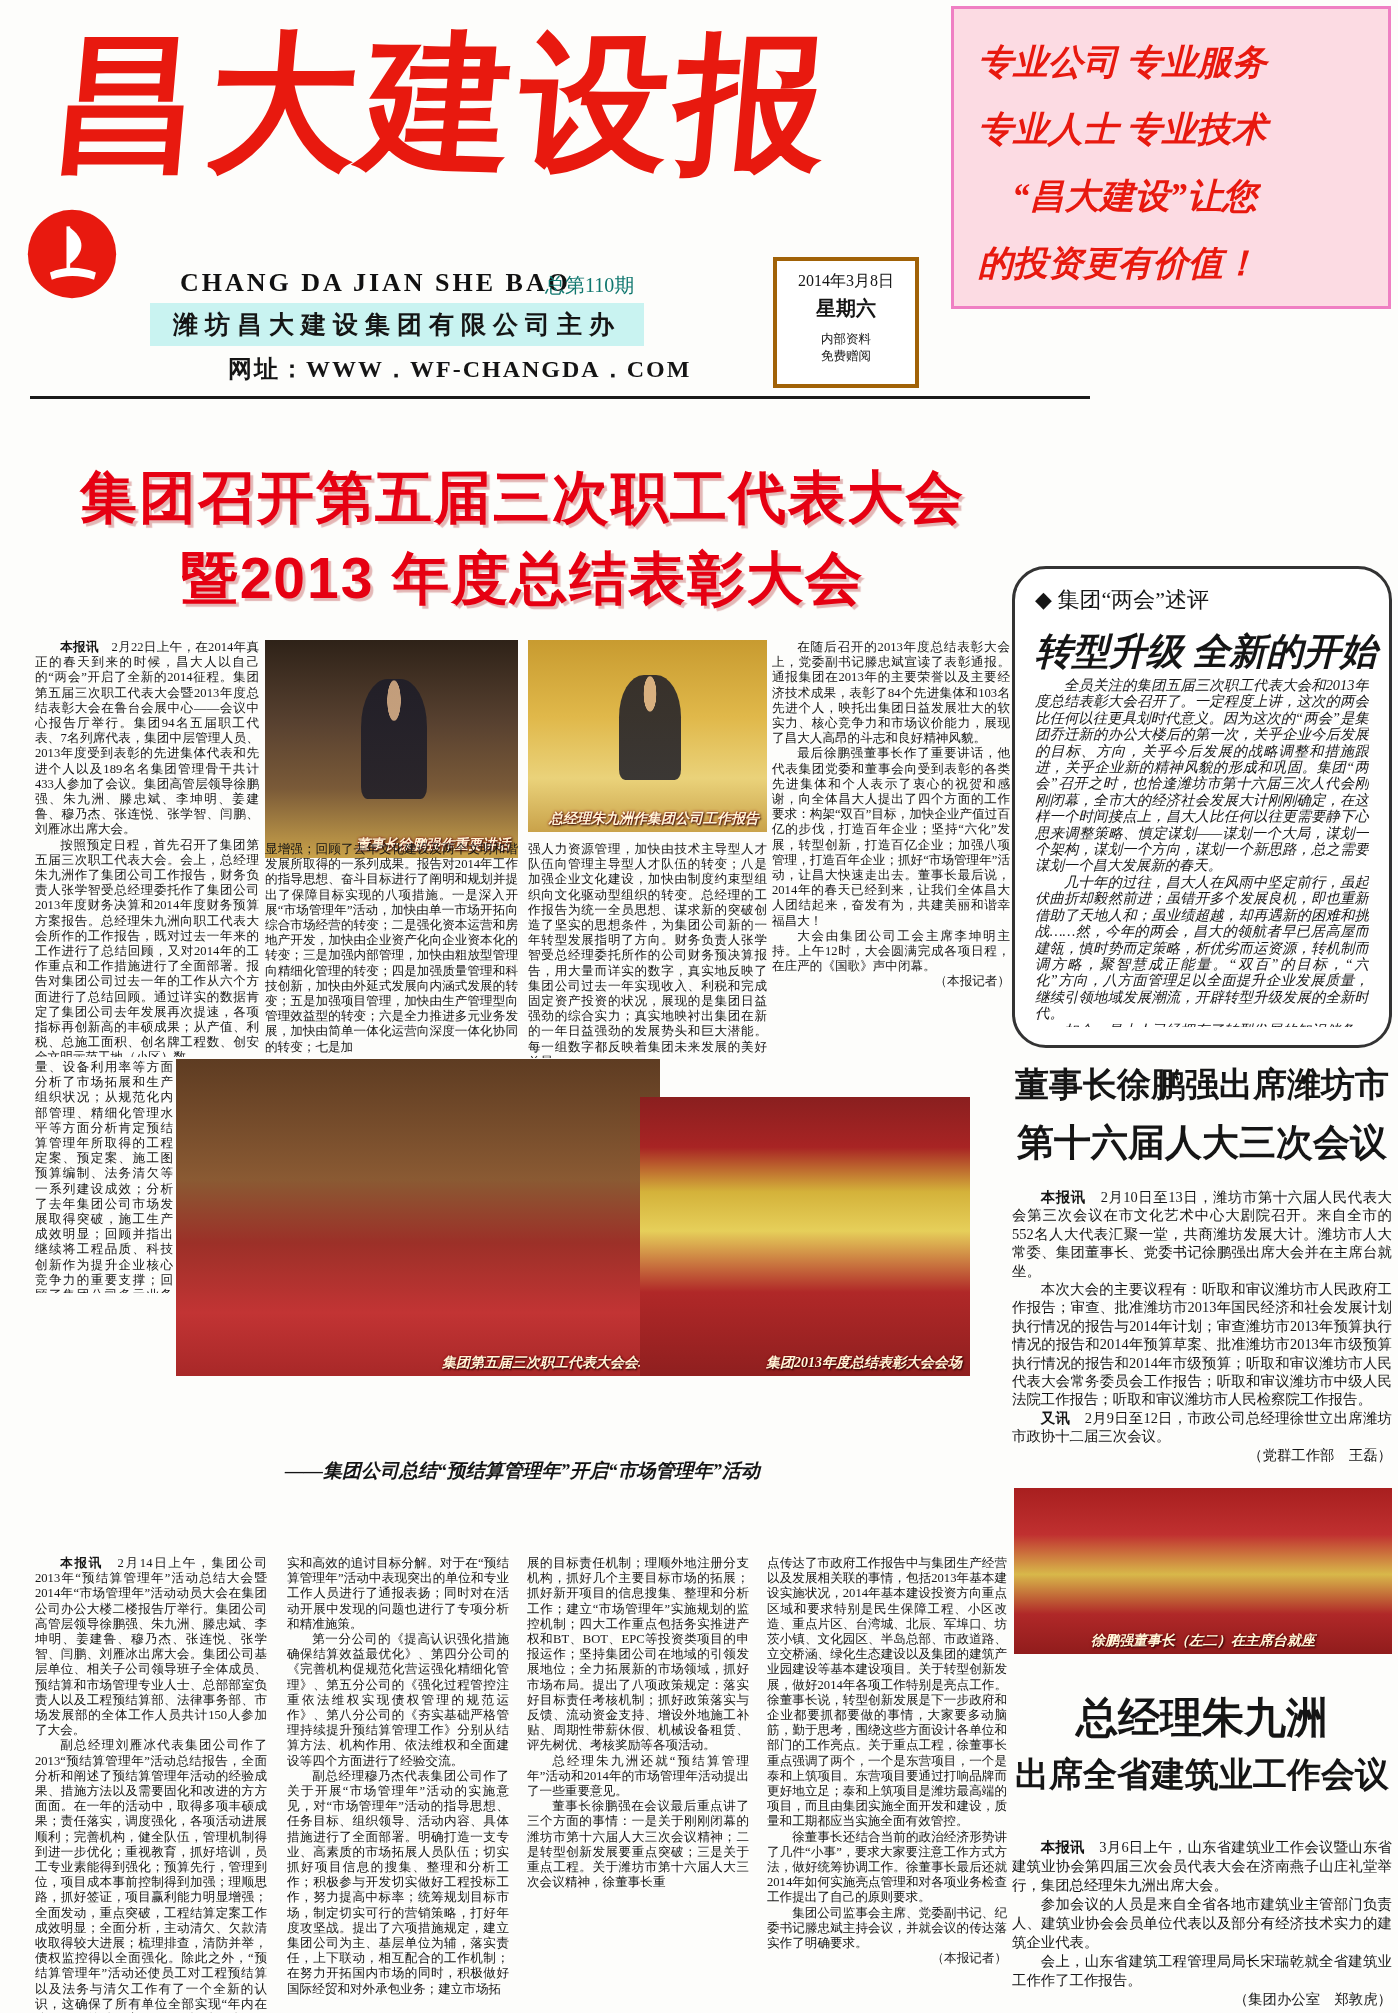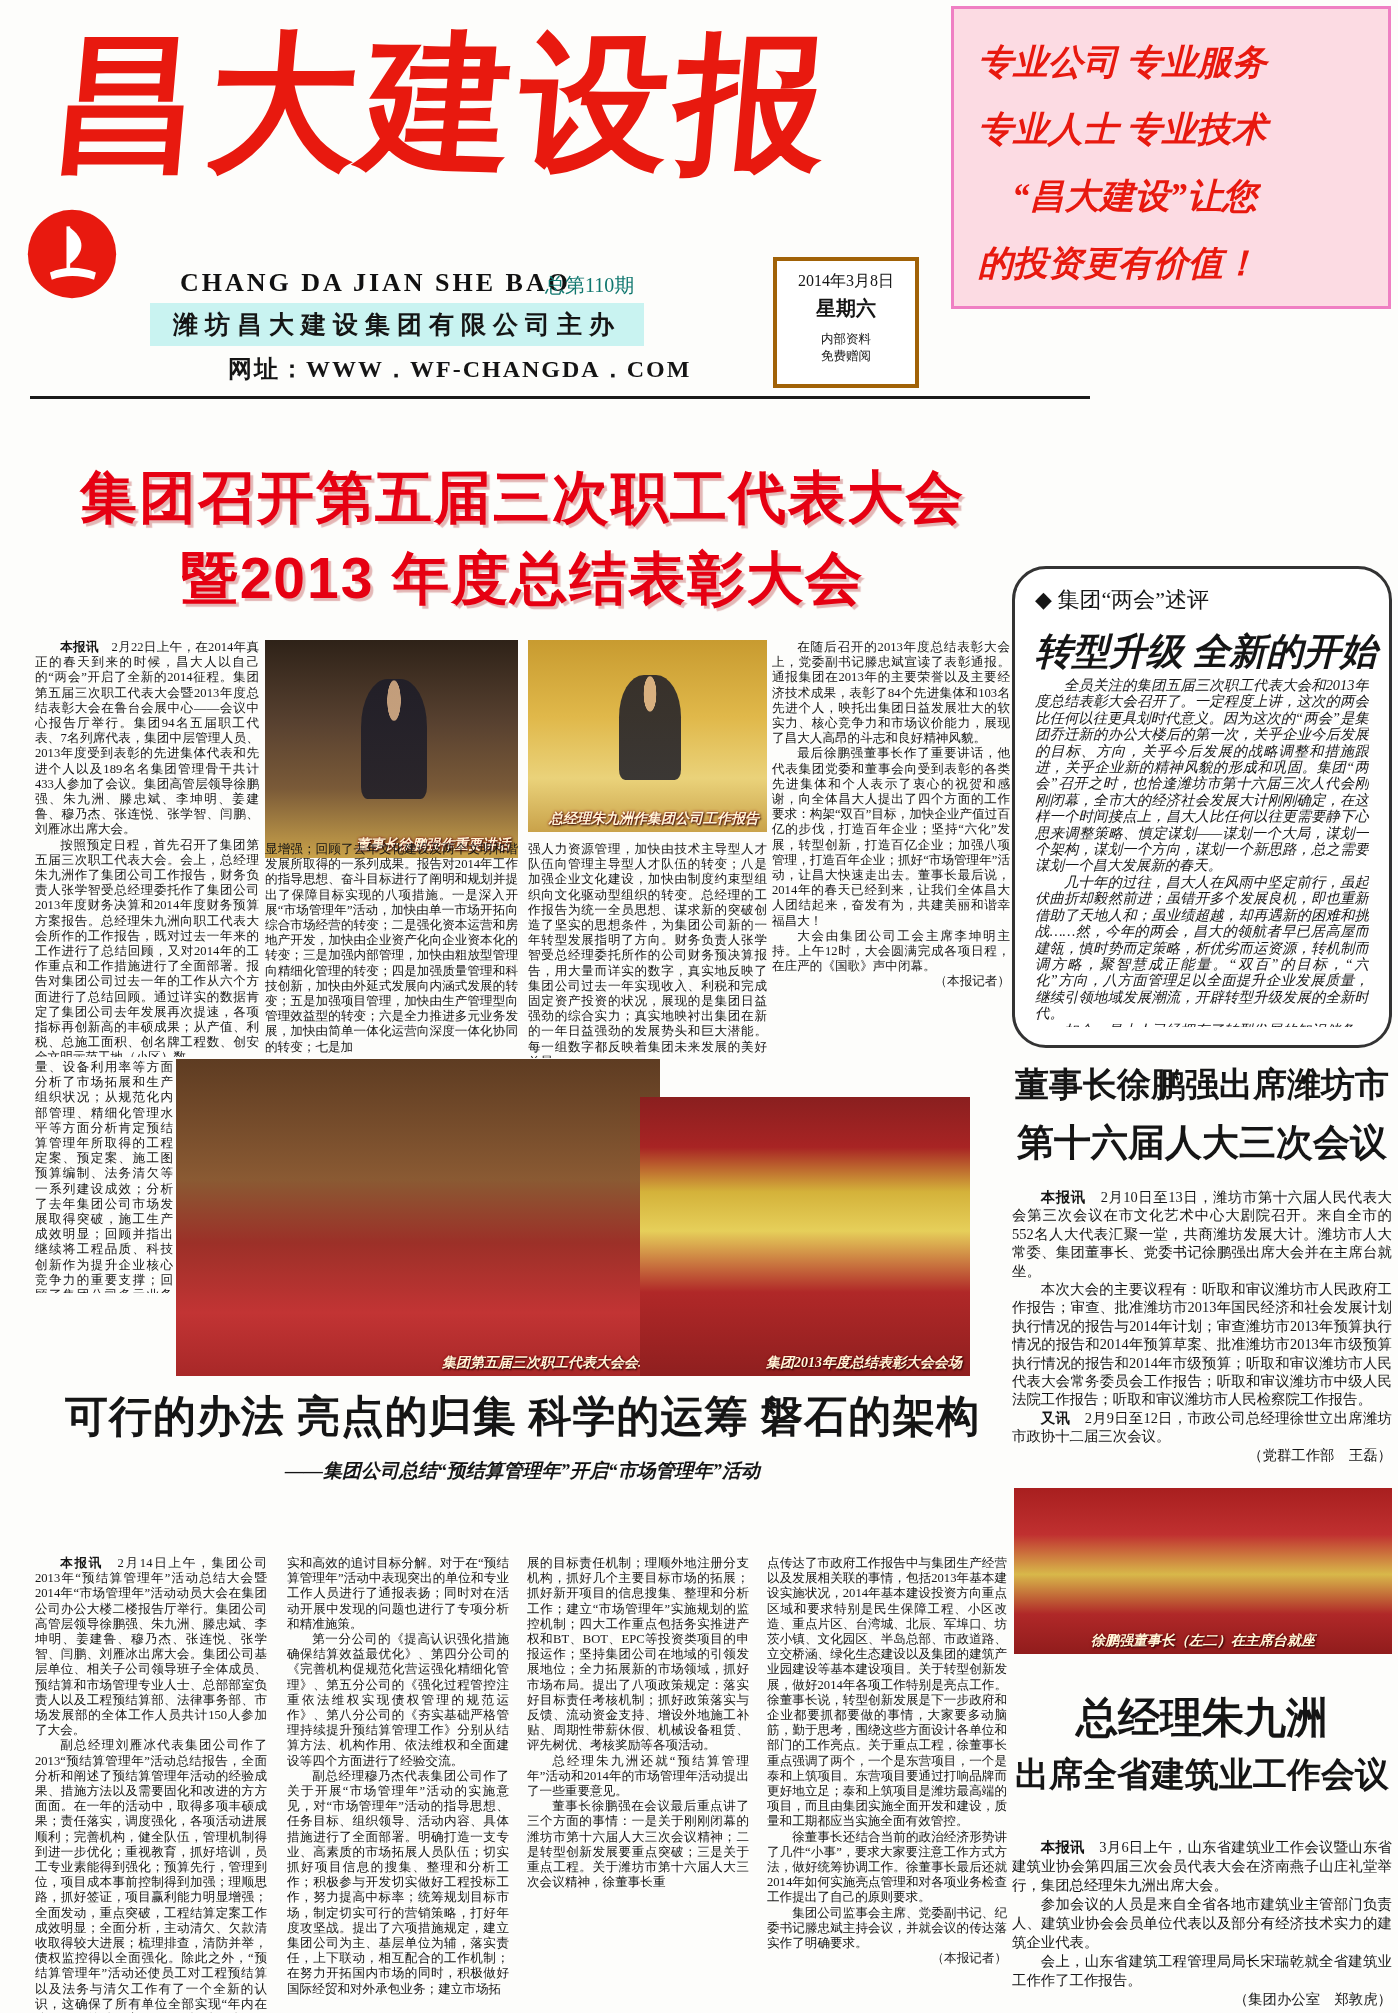--- a/index.html
+++ b/index.html
@@ -177,21 +177,20 @@
   <div class="abs bt npc-body">
     <p><b>本报讯　</b><span>2月10日至13日，潍坊市第十六届人民代表大会第三次会议在市文化艺术中心大剧院召开。来自全市的552名人大代表汇聚一堂，共商潍坊发展大计。潍坊市人大常委、集团董事长、党委书记徐鹏强出席大会并在主席台就坐。</span></p>
     <p>本次大会的主要议程有：听取和审议潍坊市人民政府工作报告；审查、批准潍坊市2013年国民经济和社会发展计划执行情况的报告与2014年计划；审查潍坊市2013年预算执行情况的报告和2014年预算草案、批准潍坊市2013年市级预算执行情况的报告和2014年市级预算；听取和审议潍坊市人民代表大会常务委员会工作报告；听取和审议潍坊市中级人民法院工作报告；听取和审议潍坊市人民检察院工作报告。</p>
     <p><b>又讯　</b><span>2月9日至12日，市政公司总经理徐世立出席潍坊市政协十二届三次会议。</span></p>
     <p class="sig">（党群工作部　王磊）</p>
   </div>
   <div class="photo pnpc">
     <span class="caption">徐鹏强董事长（左二）在主席台就座</span>
   </div>
 
-  <div class="abs sum-h">可行的办法 亮点的归集 科学的运筹 磐石的架构</div>
   <div class="abs sum-sub">——集团公司总结“预结算管理年”开启“市场管理年”活动</div>
 
   <div class="abs bt b1">
     <p><b>本报讯　</b><span>2月14日上午，集团公司2013年“预结算管理年”活动总结大会暨2014年“市场管理年”活动动员大会在集团公司办公大楼二楼报告厅举行。集团公司高管层领导徐鹏强、朱九洲、滕忠斌、李坤明、姜建鲁、穆乃杰、张连悦、张学智、闫鹏、刘雁冰出席大会。集团公司基层单位、相关子公司领导班子全体成员、预结算和市场管理专业人士、总部部室负责人以及工程预结算部、法律事务部、市场发展部的全体工作人员共计150人参加了大会。</span></p>
     <p>副总经理刘雁冰代表集团公司作了2013“预结算管理年”活动总结报告，全面分析和阐述了预结算管理年活动的经验成果、措施方法以及需要固化和改进的方方面面。在一年的活动中，取得多项丰硕成果；责任落实，调度强化，各项活动进展顺利；完善机构，健全队伍，管理机制得到进一步优化；重视教育，抓好培训，员工专业素能得到强化；预算先行，管理到位，项目成本事前控制得到加强；理顺思路，抓好签证，项目赢利能力明显增强；全面发动，重点突破，工程结算定案工作成效明显；全面分析，主动清欠、欠款清收取得较大进展；梳理排查，清防并举，债权监控得以全面强化。除此之外，“预结算管理年”活动还使员工对工程预结算以及法务与清欠工作有了一个全新的认识，这确保了所有单位全部实现“年内在建工程预算持有率100%”目标以及清欠工作的债权落</p>
   </div>
   <div class="abs bt b2">
     <p class="cont">实和高效的追讨目标分解。对于在“预结算管理年”活动中表现突出的单位和专业工作人员进行了通报表扬；同时对在活动开展中发现的问题也进行了专项分析和精准施策。</p>
     <p>第一分公司的《提高认识强化措施确保结算效益最优化》、第四分公司的《完善机构促规范化营运强化精细化管理》、第五分公司的《强化过程管控注重依法维权实现债权管理的规范运作》、第八分公司的《夯实基础严格管理持续提升预结算管理工作》分别从结算方法、机构作用、依法维权和全面建设等四个方面进行了经验交流。</p>
     <p>副总经理穆乃杰代表集团公司作了关于开展“市场管理年”活动的实施意见，对“市场管理年”活动的指导思想、任务目标、组织领导、活动内容、具体措施进行了全面部署。明确打造一支专业、高素质的市场拓展人员队伍；切实抓好项目信息的搜集、整理和分析工作；积极参与开发切实做好工程投标工作，努力提高中标率；统筹规划目标市场，制定切实可行的营销策略，打好年度攻坚战。提出了六项措施规定，建立集团公司为主、基层单位为辅，落实责任，上下联动，相互配合的工作机制；在努力开拓国内市场的同时，积极做好国际经贸和对外承包业务；建立市场拓</p>

